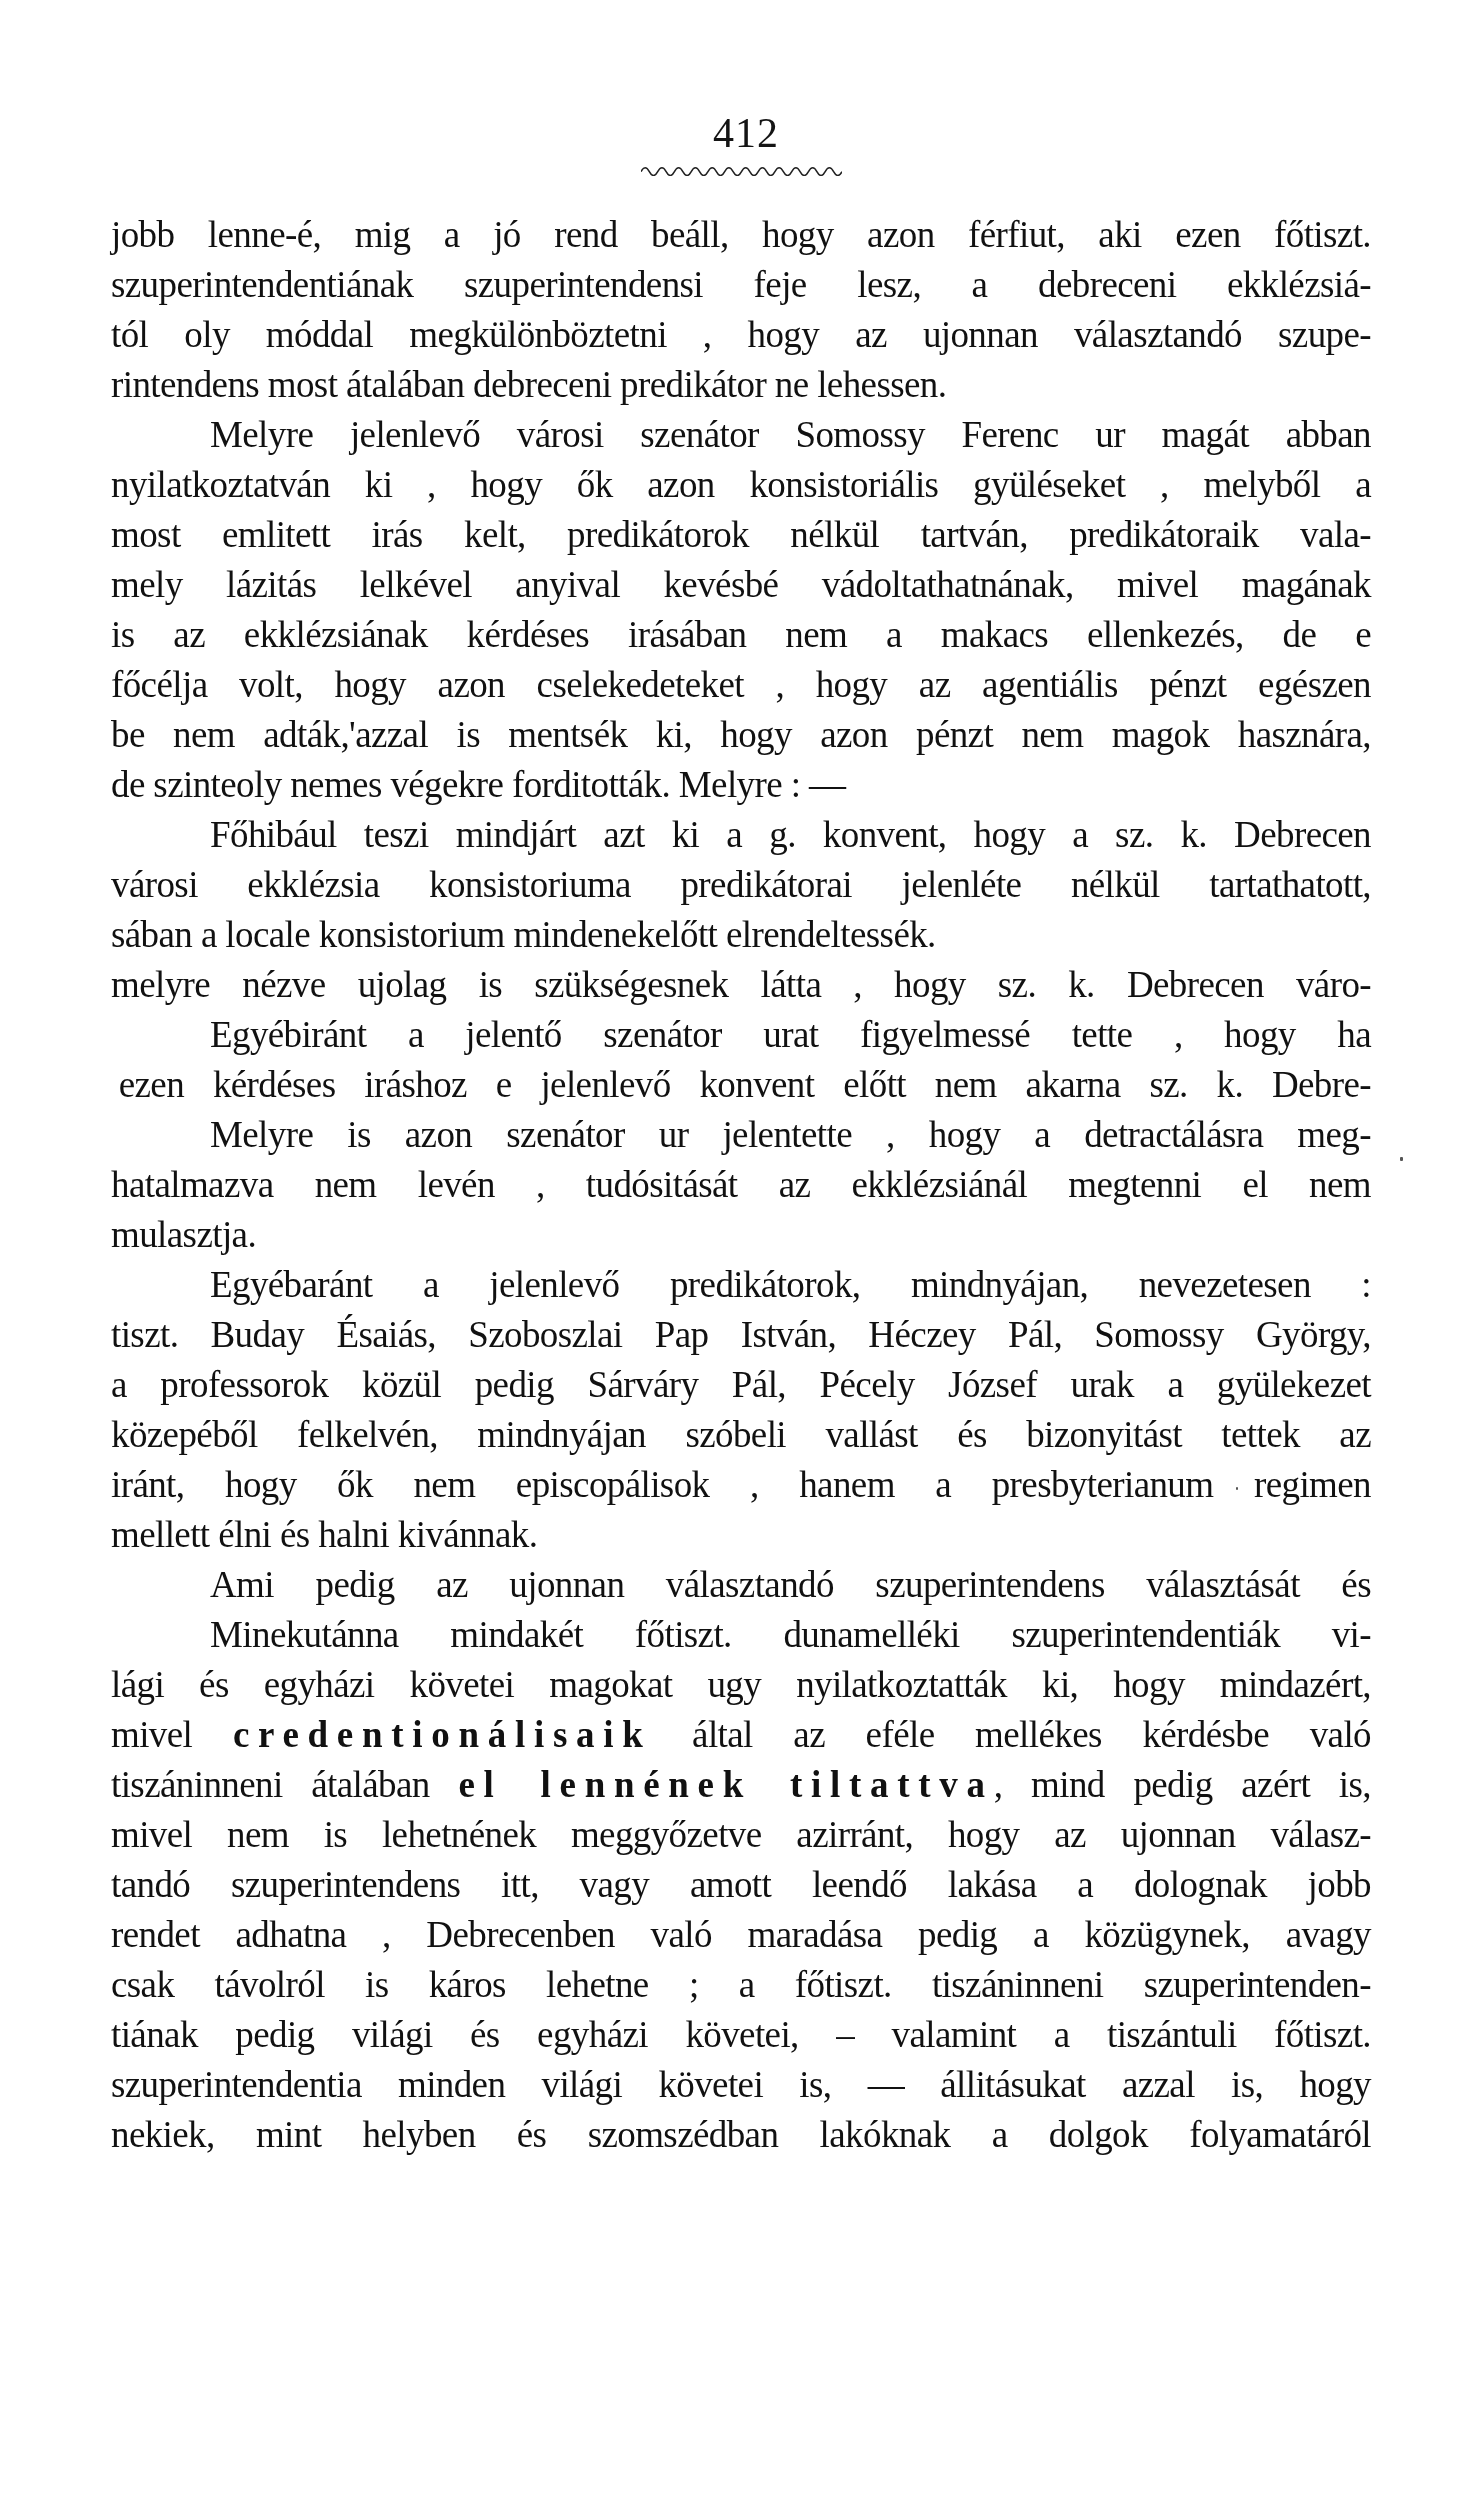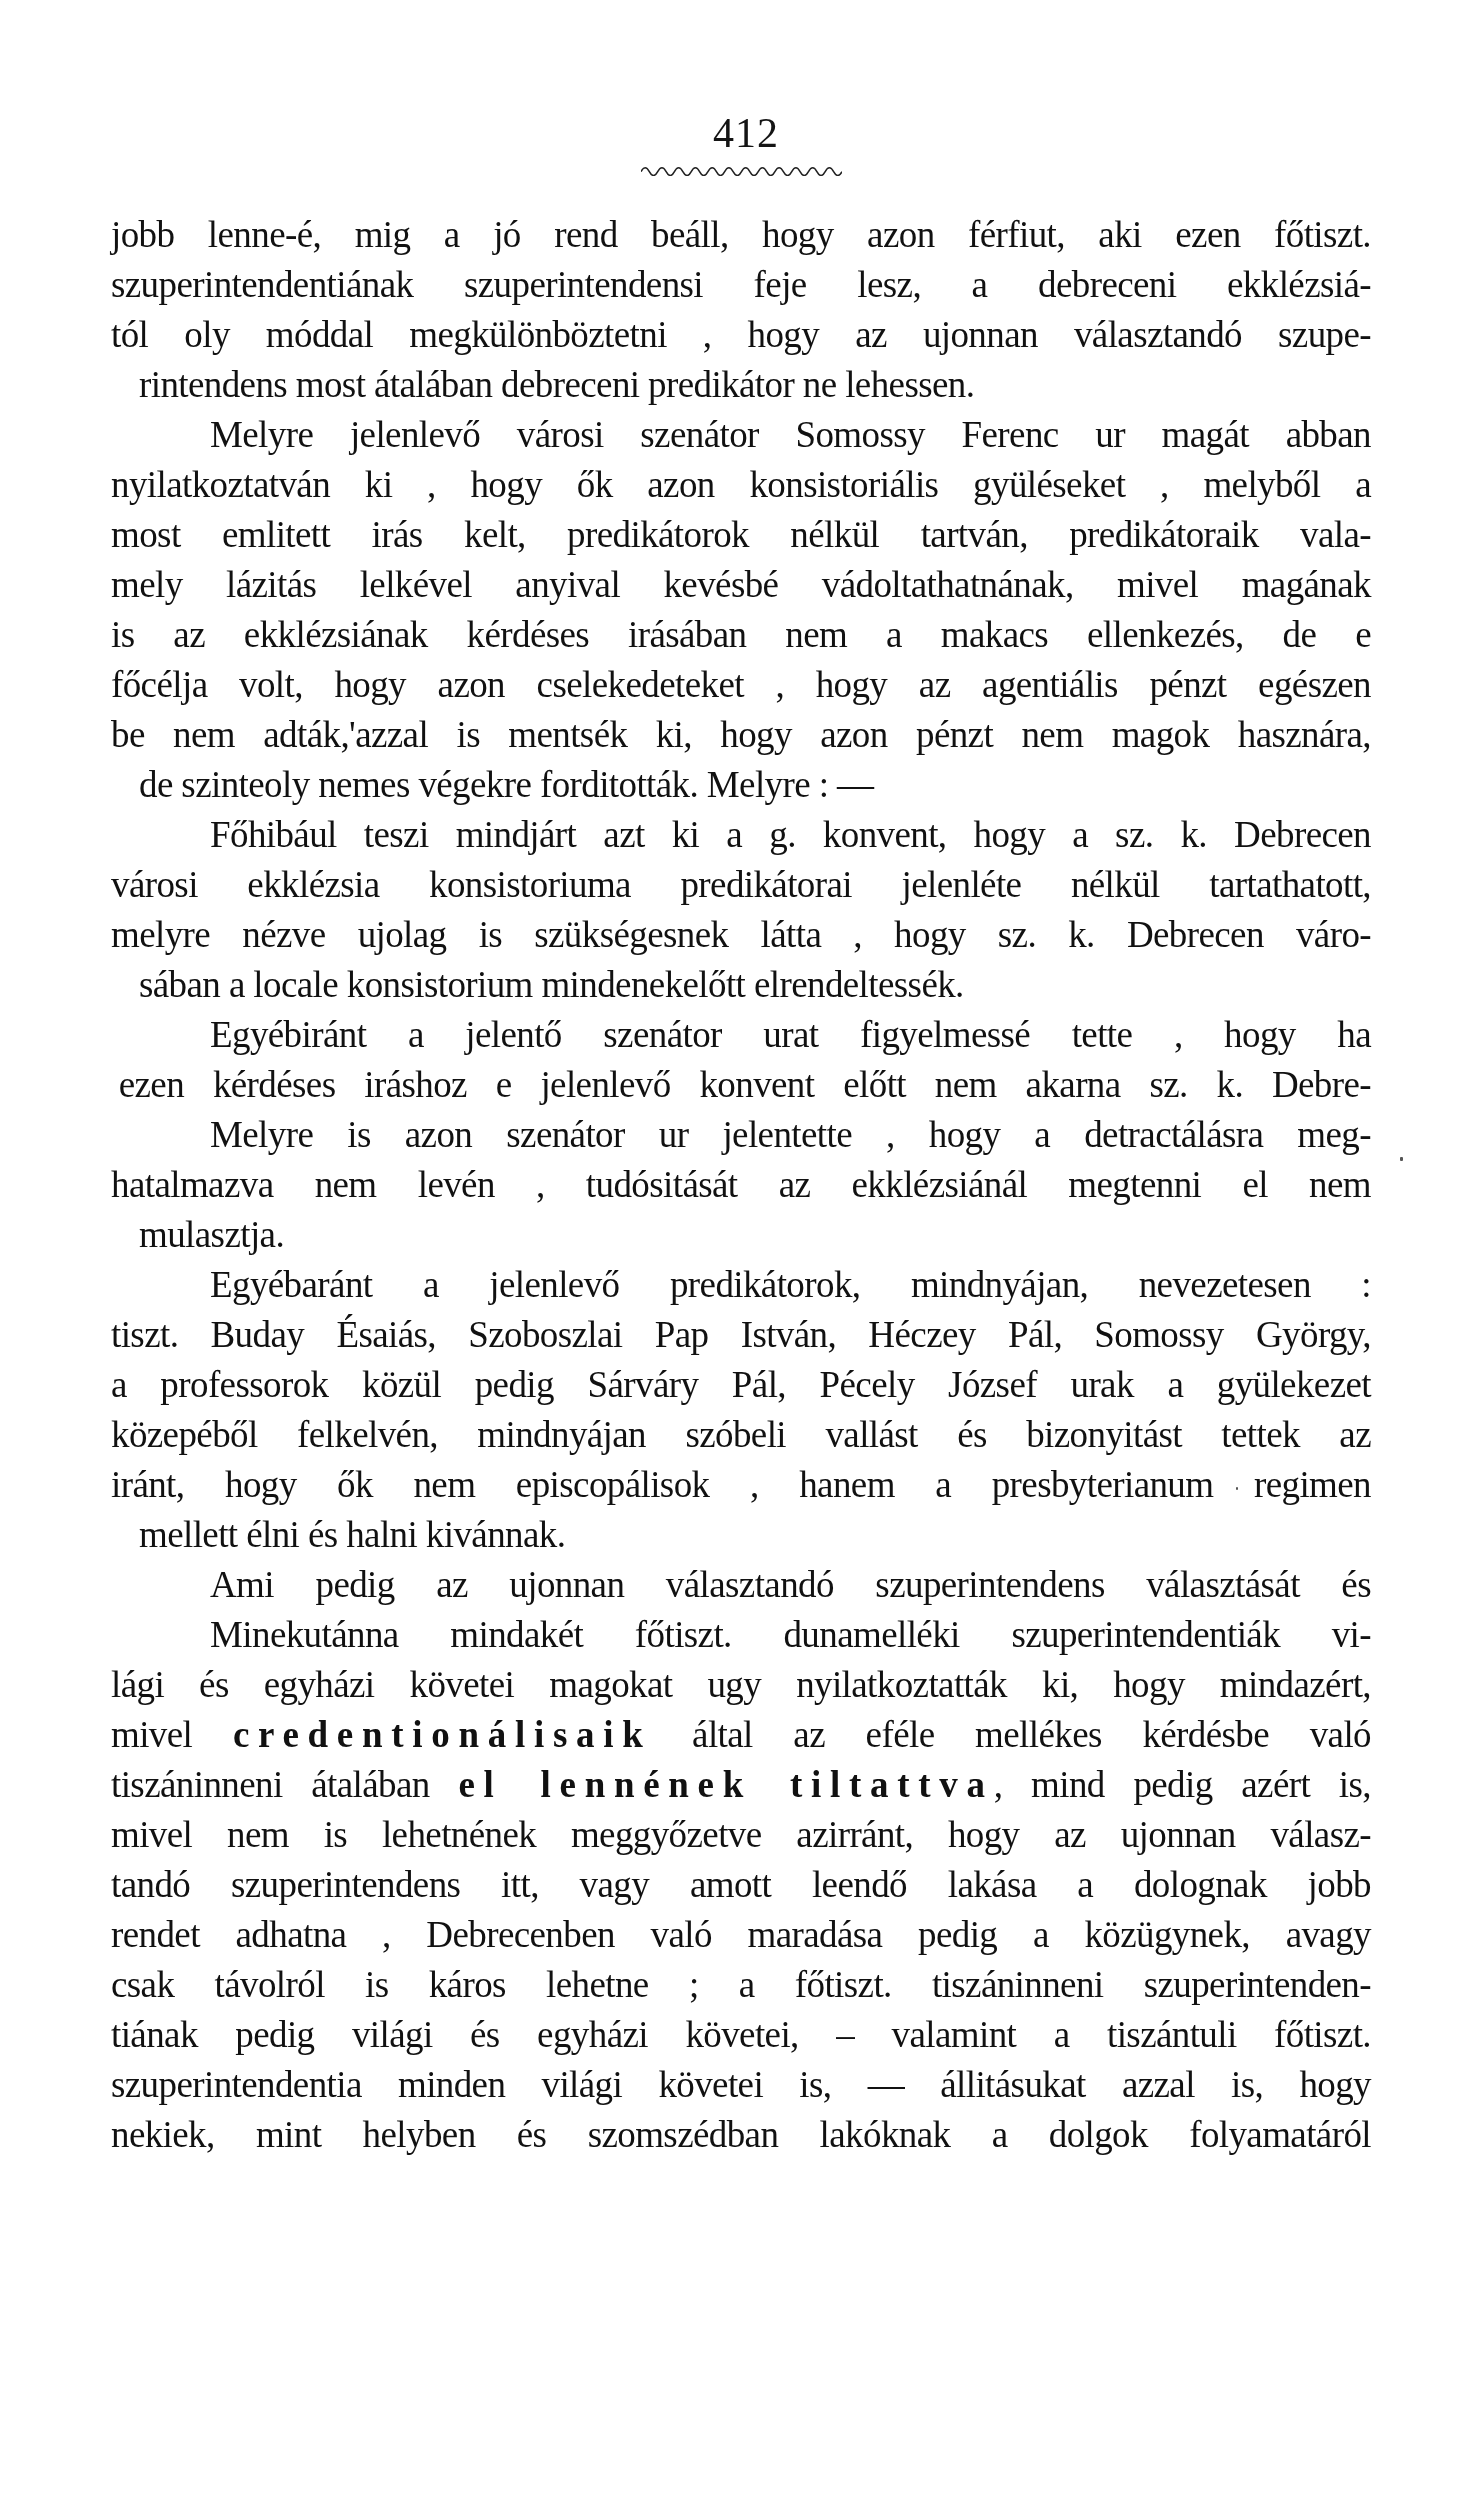--- a/index.html
+++ b/index.html
@@ -56,21 +56,20 @@
     white-space: nowrap;
     text-align: justify;
     text-align-last: justify;
     letter-spacing: -0.6px;
     word-spacing: 0px;
     overflow: visible;
   }
   .line.last {
     text-align: center;
     text-align-last: left;
-    margin-left: 28px;
   }
   .line.indent {
     padding-left: 99px;
   }
   .line.slight {
     padding-left: 7.7px;
   }
   .line span.spaced {
     letter-spacing: 8.7px;
     font-weight: bold;
@@ -100,22 +99,22 @@
       <div class="line indent"><span>Melyre jelenlevő városi szenátor Somossy  Ferenc ur  magát  abban</span></div>
       <div class="line"><span>nyilatkoztatván  ki ,  hogy  ők  azon  konsistoriális gyüléseket ,  melyből a</span></div>
       <div class="line"><span>most emlitett irás kelt, predikátorok nélkül tartván,  predikátoraik vala-</span></div>
       <div class="line"><span>mely lázitás lelkével anyival kevésbé  vádoltathatnának,  mivel  magának</span></div>
       <div class="line"><span>is az ekklézsiának  kérdéses  irásában  nem  a  makacs  ellenkezés,  de  e</span></div>
       <div class="line"><span>főcélja volt, hogy azon cselekedeteket ,  hogy az agentiális pénzt egészen</span></div>
       <div class="line"><span>be nem adták,'azzal is mentsék ki, hogy azon pénzt nem magok hasznára,</span></div>
       <div class="line last"><span>de  szinteoly  nemes  végekre  forditották.  Melyre : —</span></div>
       <div class="line indent"><span>Főhibául teszi mindjárt azt ki a g. konvent, hogy a sz. k. Debrecen</span></div>
       <div class="line"><span>városi ekklézsia konsistoriuma predikátorai jelenléte nélkül  tartathatott,</span></div>
+      <div class="line last"><span>sában a locale konsistorium mindenekelőtt elrendeltessék.</span></div>
       <div class="line"><span>melyre nézve ujolag is szükségesnek  látta ,  hogy sz. k.  Debrecen  váro-</span></div>
-      <div class="line last"><span>sában a locale konsistorium mindenekelőtt elrendeltessék.</span></div>
       <div class="line indent"><span>Egyébiránt  a  jelentő  szenátor  urat  figyelmessé  tette ,  hogy  ha</span></div>
       <div class="line slight"><span>ezen kérdéses iráshoz e jelenlevő konvent előtt nem akarna sz. k. Debre-</span></div>
       <div class="line indent"><span>Melyre is azon szenátor ur jelentette ,  hogy  a  detractálásra  meg-</span></div>
       <div class="line"><span>hatalmazva  nem levén ,  tudósitását  az  ekklézsiánál  megtenni  el  nem</span></div>
       <div class="line last"><span>mulasztja.</span></div>
       <div class="line indent"><span>Egyébaránt  a jelenlevő  predikátorok,  mindnyájan,  nevezetesen :</span></div>
       <div class="line"><span>tiszt. Buday Ésaiás, Szoboszlai Pap István, Héczey Pál, Somossy György,</span></div>
       <div class="line"><span>a professorok közül pedig Sárváry Pál, Pécely József  urak a gyülekezet</span></div>
       <div class="line"><span>közepéből felkelvén, mindnyájan szóbeli  vallást  és  bizonyitást tettek az</span></div>
       <div class="line"><span>iránt,  hogy  ők nem  episcopálisok ,  hanem  a  presbyterianum  regimen</span></div>

